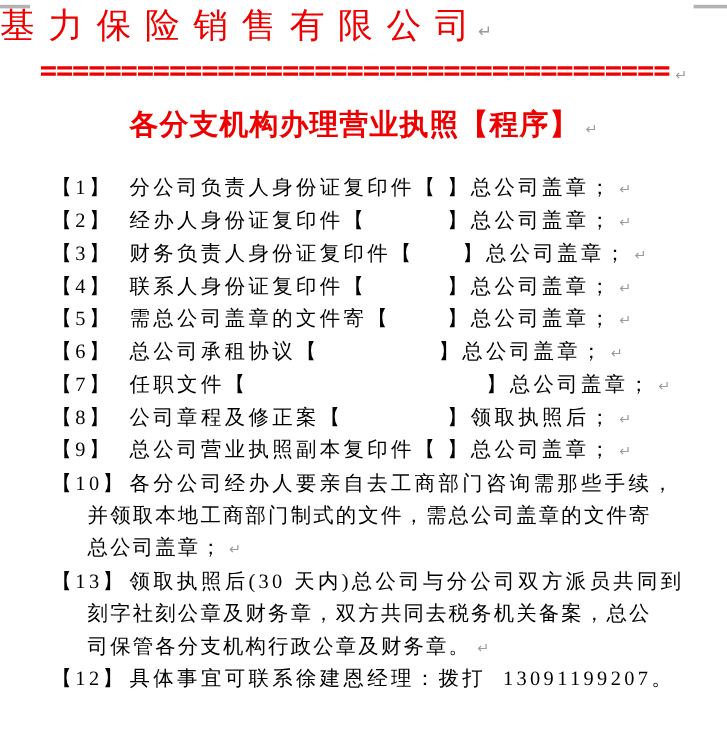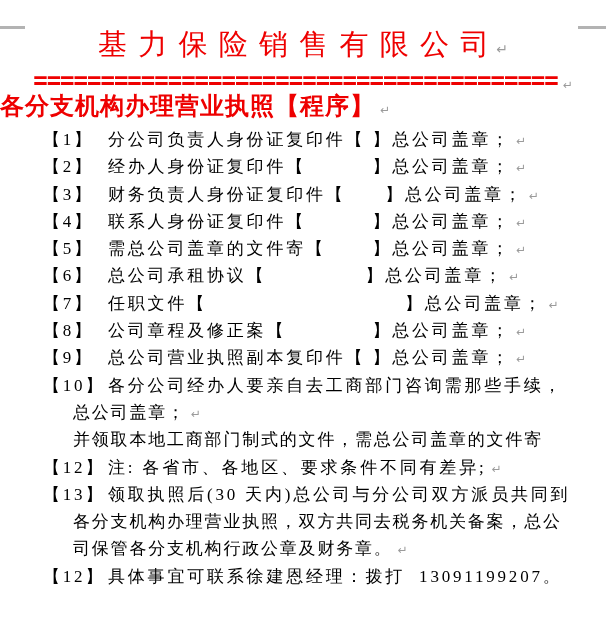--- a/index.html
+++ b/index.html
@@ -13,41 +13,41 @@
     width:606px;height:626px;overflow:hidden;
     font-family:"Liberation Serif","DejaVu Serif",serif;
     color:var(--body_text);
   }
   .page{position:relative;width:606px;height:626px;background:#fff;}
   .edge{position:absolute;top:0;height:3px;background:var(--edge_gray);}
   .edge-left{left:0;width:25px;}
   .edge-right{right:0;width:28px;}
 
   .title{
-    margin-top:26px;text-align:center;white-space:pre;
+    margin-top:4px;white-space:pre;
     color:var(--accent_red);font-size:29px;line-height:36px;letter-spacing:2px;
   }
   .mark{
     color:var(--mark_gray);
     font-family:"DejaVu Sans",sans-serif;
     font-size:12px;font-weight:normal;letter-spacing:0;margin-left:5px;
   }
   .title .mark{font-size:14px;}
   .divider{
     margin-top:6px;text-align:center;white-space:nowrap;
     color:var(--accent_red);
     font-family:"DejaVu Sans Mono",monospace;font-weight:bold;
     font-size:24px;line-height:16px;height:18px;letter-spacing:-1px;
   }
   .subtitle{
-    text-align:left;
+    margin-top:16px;text-align:center;
     color:var(--accent_red);font-size:24px;font-weight:bold;
-    line-height:30px;letter-spacing:1px;white-space:pre;
+    line-height:40px;letter-spacing:1px;white-space:pre;
   }
-  .list{margin-top:2px;padding-left:43px;}
+  .list{margin-top:16px;padding-left:43px;}
   .line{
     font-size:17px;line-height:26.3px;letter-spacing:2.8px;white-space:pre;
   }
   .num{display:inline-block;width:65px;}
   .cont{padding-left:30px;letter-spacing:1.8px;}
   .cont2{padding-left:42px;letter-spacing:1.8px;}
 </style>
 </head>
 <body>
 
@@ -62,25 +62,24 @@
   <div class="subtitle"><span>各分支机构办理营业执照【程序】</span><span class="mark">↵</span></div>
 
   <div class="list">
     <div class="line"><span class="num">【1】</span><span class="txt">分公司负责人身份证复印件【 】总公司盖章；</span><span class="mark">↵</span></div>
     <div class="line"><span class="num">【2】</span><span class="txt">经办人身份证复印件【　　　 】总公司盖章；</span><span class="mark">↵</span></div>
     <div class="line"><span class="num">【3】</span><span class="txt">财务负责人身份证复印件【　　】总公司盖章；</span><span class="mark">↵</span></div>
     <div class="line"><span class="num">【4】</span><span class="txt">联系人身份证复印件【　　　 】总公司盖章；</span><span class="mark">↵</span></div>
     <div class="line"><span class="num">【5】</span><span class="txt">需总公司盖章的文件寄【　　 】总公司盖章；</span><span class="mark">↵</span></div>
     <div class="line"><span class="num">【6】</span><span class="txt">总公司承租协议【　　　　　】总公司盖章；</span><span class="mark">↵</span></div>
     <div class="line"><span class="num">【7】</span><span class="txt">任职文件【　　　　　　　　　　】总公司盖章；</span><span class="mark">↵</span></div>
-    <div class="line"><span class="num">【8】</span><span class="txt">公司章程及修正案【　　　　 】总公司盖章；</span><span class="mark">↵</span></div>
+    <div class="line"><span class="num">【8】</span><span class="txt">公司章程及修正案【　　　　 】领取执照后；</span><span class="mark">↵</span></div>
     <div class="line"><span class="num">【9】</span><span class="txt">总公司营业执照副本复印件【 】总公司盖章；</span><span class="mark">↵</span></div>
     <div class="line"><span class="num">【10】</span><span class="txt">各分公司经办人要亲自去工商部门咨询需那些手续，</span><span class="mark"></span></div>
+    <div class="line cont"><span class="txt">并领取本地工商部门制式的文件，需总公司盖章的文件寄</span><span class="mark"></span></div>
     <div class="line cont"><span class="txt">总公司盖章；</span><span class="mark">↵</span></div>
-    <div class="line cont"><span class="txt">并领取本地工商部门制式的文件，需总公司盖章的文件寄</span><span class="mark"></span></div>
-    <div class="line"><span class="num">【12】</span><span class="txt">注: 各省市、各地区、要求条件不同有差异;</span><span class="mark">↵</span></div>
     <div class="line"><span class="num">【13】</span><span class="txt">领取执照后(30 天内)总公司与分公司双方派员共同到</span><span class="mark"></span></div>
-    <div class="line cont"><span class="txt">各分支机构办理营业执照，双方共同去税务机关备案，总公</span><span class="mark"></span></div>
+    <div class="line cont"><span class="txt">刻字社刻公章及财务章，双方共同去税务机关备案，总公</span><span class="mark"></span></div>
     <div class="line cont"><span class="txt">司保管各分支机构行政公章及财务章。</span><span class="mark">↵</span></div>
     <div class="line"><span class="num">【12】</span><span class="txt">具体事宜可联系徐建恩经理：拨打  13091199207。</span><span class="mark"></span></div>
     <div class="line cont2"></div>
   </div>
 </div>
 
 </body></html>

